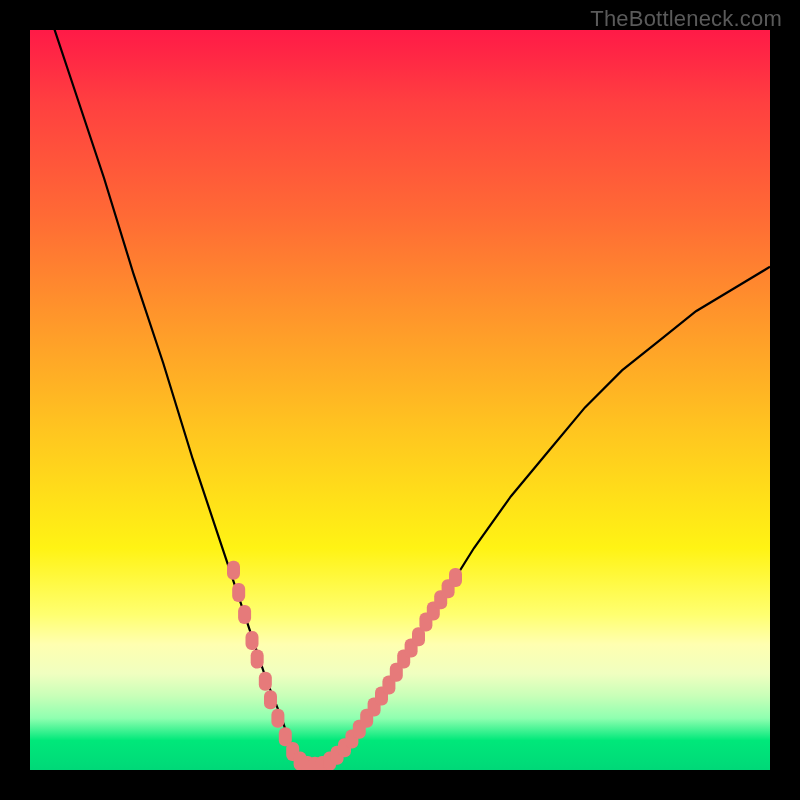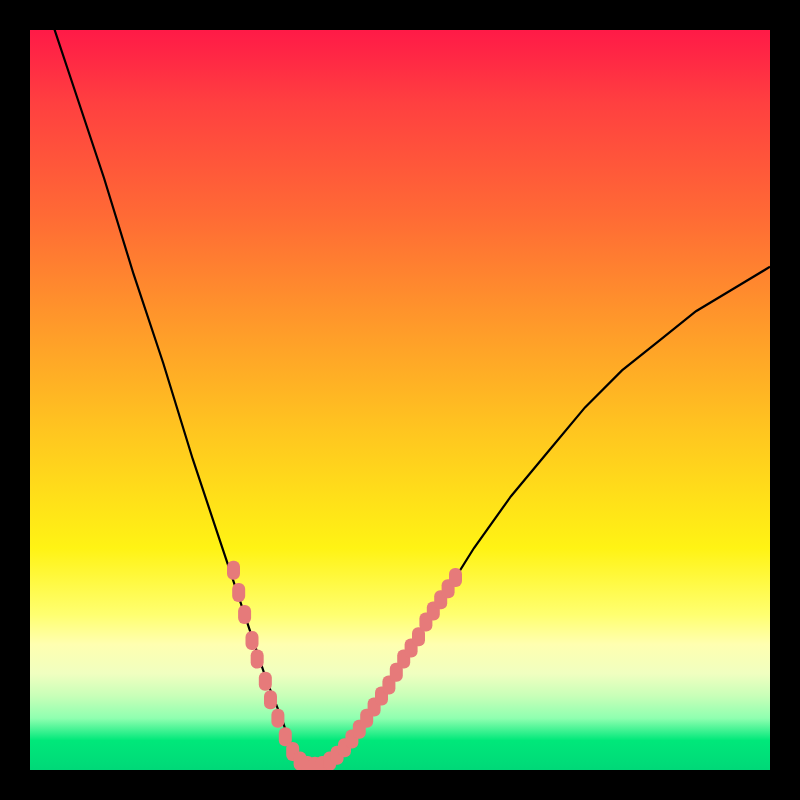--- a/index.html
+++ b/index.html
@@ -55,20 +55,21 @@
     left: 0;
     top: 0;
     width: 740px;
     height: 740px;
   }
 </style>
 </head>
 <body>
 
 <div class="frame">
+  <div class="attribution">TheBottleneck.com</div>
   <div class="plot">
     <svg class="curve" viewBox="0 0 740 740" preserveAspectRatio="none">
       <g id="curve-group">
           <path d="M0.00 -74.00 L37.00 37.00 L74.00 148.00 L103.60 244.20 L133.20 333.00 L162.80 429.20 L185.00 495.80 L207.20 562.40 L222.00 606.80 L236.80 651.20 L251.60 688.20 L259.00 710.40 L266.40 725.20 L273.80 732.60 L281.20 736.30 L288.60 736.30 L296.00 732.60 L310.80 721.50 L325.60 703.00 L347.80 673.40 L370.00 636.40 L407.00 577.20 L444.00 518.00 L481.00 466.20 L518.00 421.80 L555.00 377.40 L592.00 340.40 L629.00 310.80 L666.00 281.20 L703.00 259.00 L740.00 236.80" fill="none" stroke="#000000" stroke-width="2.2"></path>
         </g>
       <g id="marker-group">
           <rect x="197.00" y="530.70" width="13" height="19" rx="6" ry="6" fill="#e67a7a"></rect>
           <rect x="202.18" y="552.90" width="13" height="19" rx="6" ry="6" fill="#e67a7a"></rect>
           <rect x="208.10" y="575.10" width="13" height="19" rx="6" ry="6" fill="#e67a7a"></rect>
           <rect x="215.50" y="601.00" width="13" height="19" rx="6" ry="6" fill="#e67a7a"></rect>

